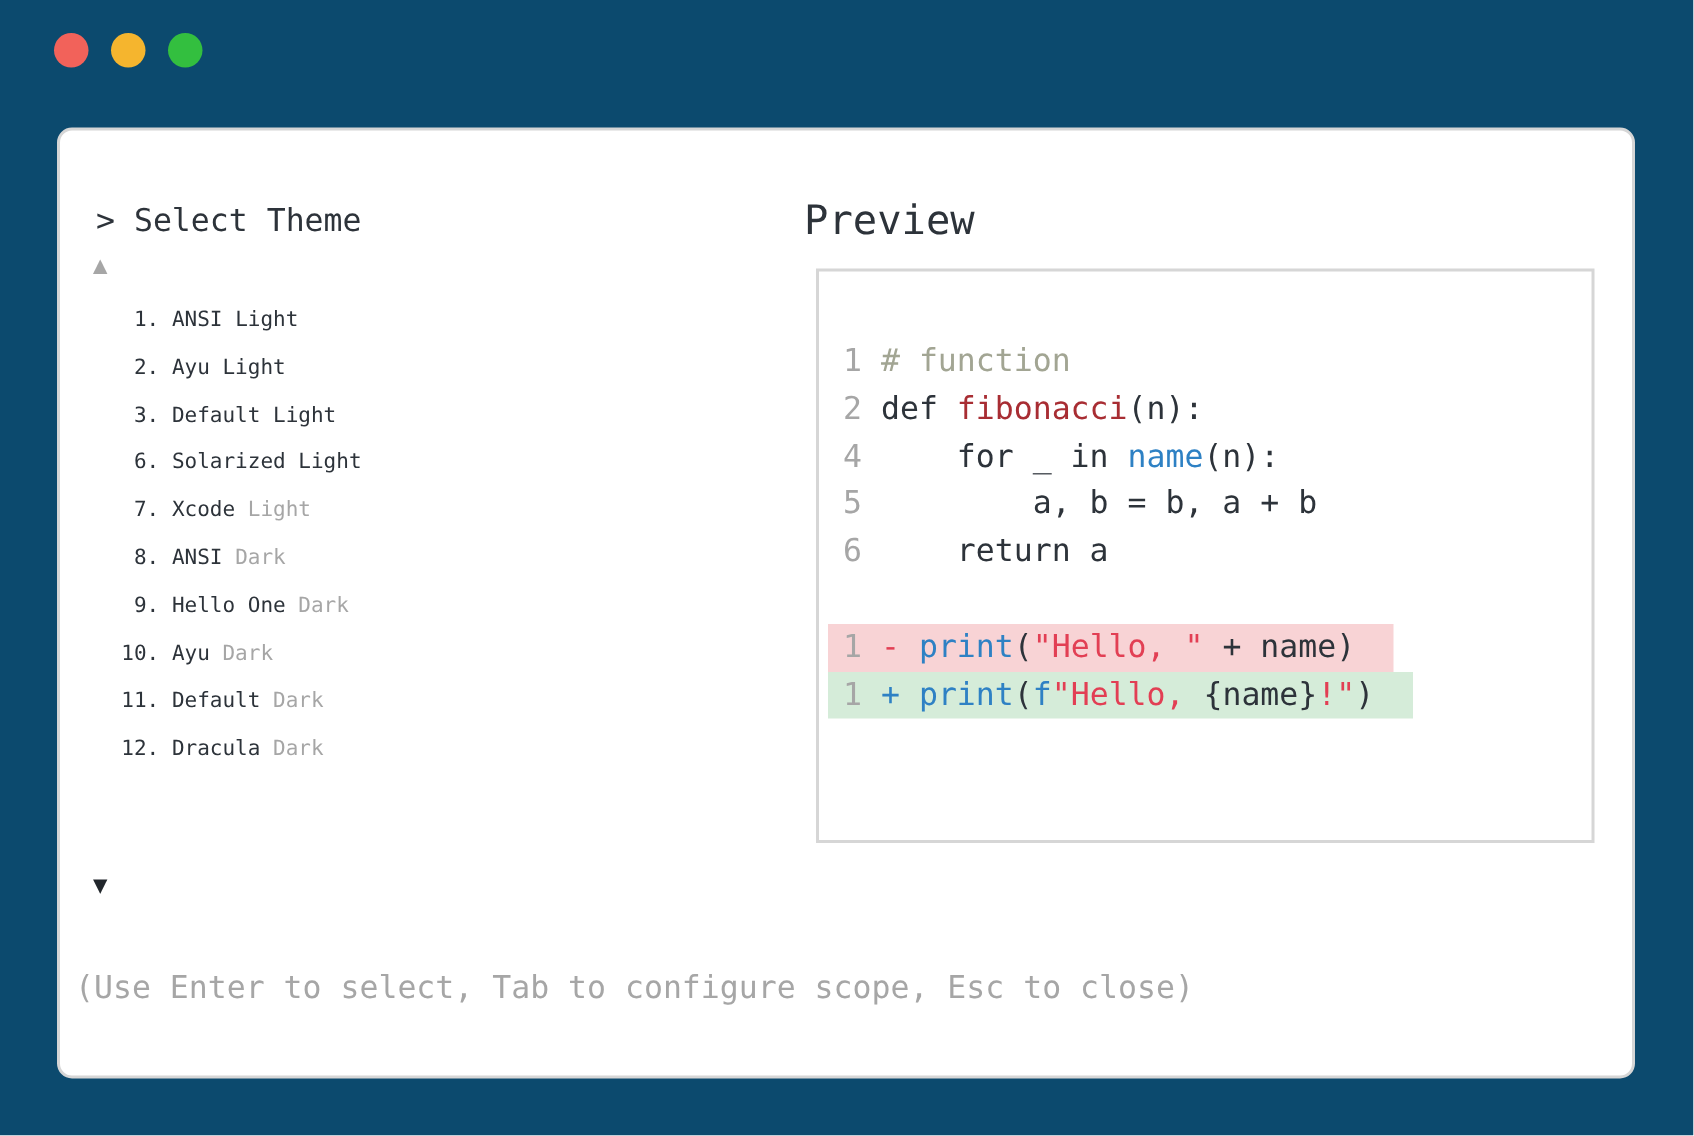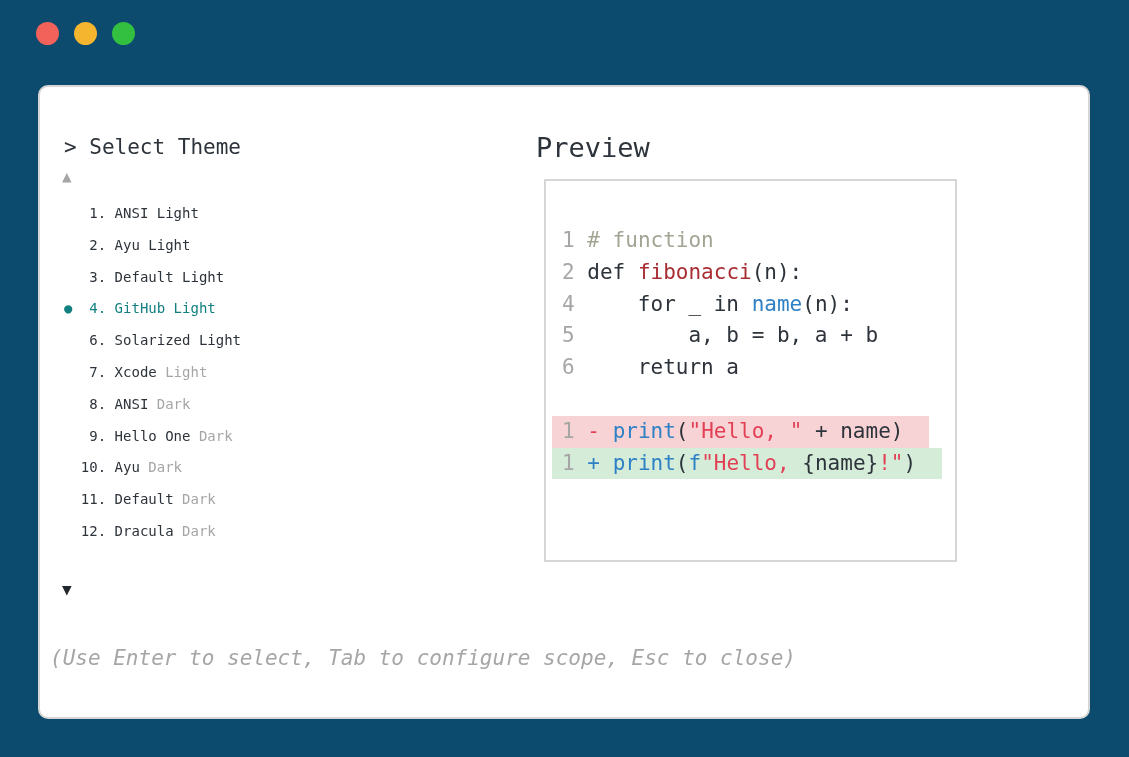--- a/index.html
+++ b/index.html
@@ -26,39 +26,39 @@
 
   .theme-list{position:absolute;left:24px;top:111px;}
   .theme-row{font-size:14px;line-height:31.8px;white-space:pre;cursor:pointer;}
   .theme-row .bullet{color:transparent;}
   .theme-row.selected{color:var(--teal,#128080);}
   .theme-row.selected .bullet{color:var(--teal,#128080);}
   .theme-row .variant.muted{color:var(--muted,#a6a6a6);}
 
   .preview-label{position:absolute;left:496px;top:45px;font-size:27px;line-height:31.8px;white-space:pre;}
   .preview-box{
-    position:absolute;left:504px;top:92px;width:413px;height:383px;
+    position:absolute;left:504px;top:92px;width:519px;height:383px;
     border:2px solid var(--border,#d6d6d6);box-sizing:border-box;background:#ffffff;overflow:hidden;
   }
   .code{padding:44px 0 0 16px;}
   .cl{font-size:21px;line-height:31.8px;height:31.8px;white-space:pre;}
   .hl{display:inline-block;line-height:31.8px;height:31.8px;padding:0 26px 0 10px;margin-left:-10px;}
   .hl.del{background:var(--del-bg,#f8d3d5);}
   .hl.add{background:var(--add-bg,#d5ecd9);}
   .tok-ln{color:var(--muted,#a9a9a9);}
   .tok-plain{color:var(--dark,#2d333a);}
   .tok-com{color:var(--com,#a2a593);}
   .tok-fn{color:var(--fn,#a82d33);}
   .tok-num{color:var(--numc,#12808a);}
   .tok-blue{color:var(--blue,#2e81c4);}
   .tok-str{color:var(--str,#e23f54);}
   .tok-minus{color:var(--str,#e23f54);}
   .tok-plus{color:var(--blue,#2e81c4);}
 
-  .help{position:absolute;left:10px;top:556px;font-size:21px;line-height:31.8px;white-space:pre;color:var(--muted,#9c9c9c);font-style:italic;}
+  .help{position:absolute;left:10px;top:556px;font-size:21px;line-height:31.8px;white-space:pre;color:var(--muted,#9c9c9c);}
 </style>
 </head>
 <body>
 
 <div class="stage" style="--tl-red: #f2625a; --tl-yellow: #f5b52e; --tl-green: #33bf3f; --dark: #2d333a; --muted: #a6a6a6; --border: #d6d6d6; --teal: #128080; --com: #a2a593; --fn: #a82d33; --numc: #12808a; --blue: #2e81c4; --str: #e23f54; --del-bg: #f8d3d5; --add-bg: #d5ecd9;">
 
   <div class="traffic">
     <span class="dot red"></span>
     <span class="dot yellow"></span>
     <span class="dot green"></span>
@@ -67,21 +67,20 @@
   <div class="panel">
 
     <div class="prompt">&gt; Select Theme</div>
 
     <div class="scroll-up">▲</div>
 
     <div class="theme-list" id="theme-list">
         <div class="theme-row"><span class="bullet"> </span><span class="num">  1.</span><span> </span><span class="name">ANSI </span><span class="variant">Light</span></div>
         <div class="theme-row"><span class="bullet"> </span><span class="num">  2.</span><span> </span><span class="name">Ayu </span><span class="variant">Light</span></div>
         <div class="theme-row"><span class="bullet"> </span><span class="num">  3.</span><span> </span><span class="name">Default </span><span class="variant">Light</span></div>
-        <div class="theme-row selected"><span class="bullet">●</span><span class="num">  4.</span><span> </span><span class="name">GitHub </span><span class="variant">Light</span></div>
         <div class="theme-row"><span class="bullet"> </span><span class="num">  6.</span><span> </span><span class="name">Solarized </span><span class="variant">Light</span></div>
         <div class="theme-row"><span class="bullet"> </span><span class="num">  7.</span><span> </span><span class="name">Xcode </span><span class="variant muted">Light</span></div>
         <div class="theme-row"><span class="bullet"> </span><span class="num">  8.</span><span> </span><span class="name">ANSI </span><span class="variant muted">Dark</span></div>
         <div class="theme-row"><span class="bullet"> </span><span class="num">  9.</span><span> </span><span class="name">Hello One </span><span class="variant muted">Dark</span></div>
         <div class="theme-row"><span class="bullet"> </span><span class="num"> 10.</span><span> </span><span class="name">Ayu </span><span class="variant muted">Dark</span></div>
         <div class="theme-row"><span class="bullet"> </span><span class="num"> 11.</span><span> </span><span class="name">Default </span><span class="variant muted">Dark</span></div>
         <div class="theme-row"><span class="bullet"> </span><span class="num"> 12.</span><span> </span><span class="name">Dracula </span><span class="variant muted">Dark</span></div>
       </div>
 
     <div class="scroll-down">▼</div>

